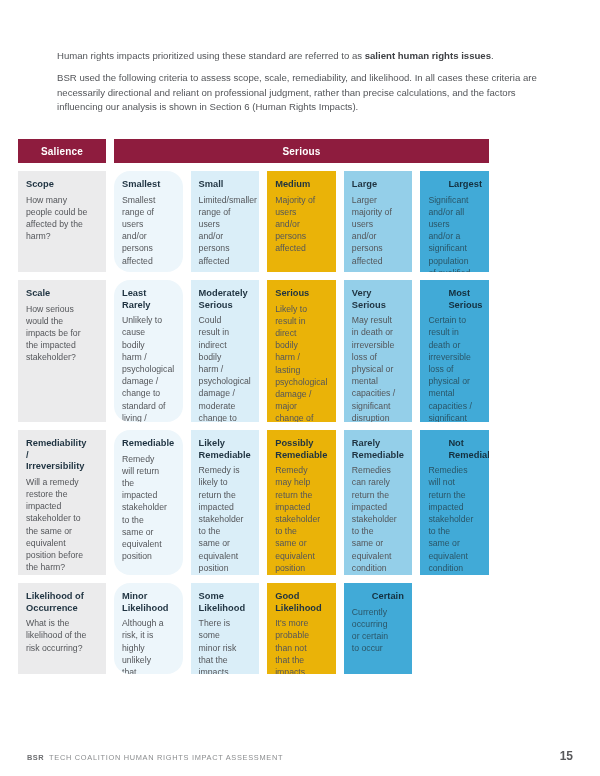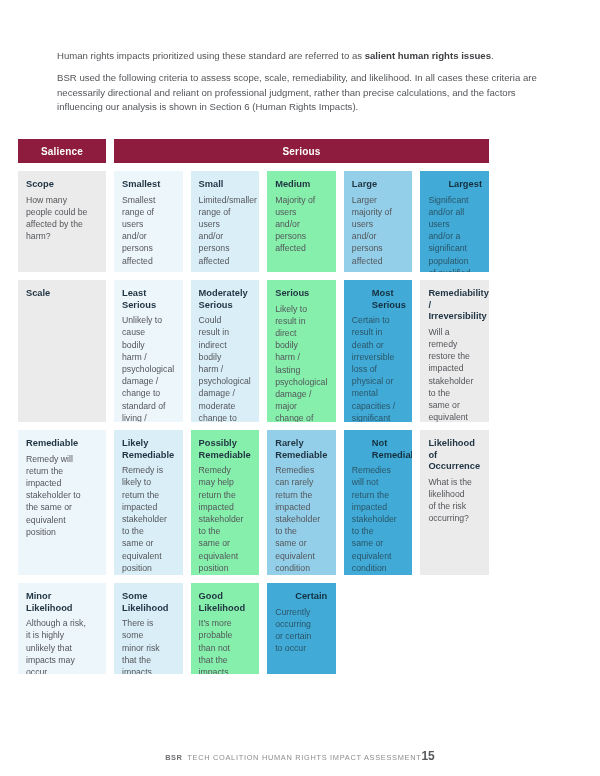--- a/index.html
+++ b/index.html
@@ -16,31 +16,31 @@
     display: grid;
     grid-template-columns: 88px repeat(5, 1fr);
     grid-template-rows: 24px 101px 142px 145px 91px;
     gap: 8px;
   }
   .hdr { background: #8e1c3e; color: #ffffff; font-weight: bold; font-size: 10px; letter-spacing: 0.2px; display: flex; align-items: center; justify-content: center; }
   .hdr-levels { grid-column: 2 / 7; }
 
   .cell { padding: 8px 17px 6px 8px; overflow: hidden; }
   .crit { background: #ebebec; }
-  .lv0 { background: #edf6fb; }
+  .lv0 { background: #edf6fb; border-radius: 16px; }
   .lv1 { background: #daeef8; }
-  .lv2 { background: #86efac; }
+  .lv2 { background: #eab308; }
   .lv3 { background: #94cfe9; }
   .lv4 { background: #41aad7; }
   .ct { font-weight: bold; font-size: 9.3px; line-height: 11.6px; color: #1f3341; margin-bottom: 3px; }
   .cb { font-size: 8.7px; line-height: 12.2px; color: #54565a; }
   .lv4 .ct { color: #14303f; margin-left: 20px; }
   .lv4 .cb { color: #2b5668; }
 
-  .footer { position: absolute; left: 27px; right: 27px; top: 749px; display: flex; justify-content: center; align-items: baseline; }
+  .footer { position: absolute; left: 27px; right: 27px; top: 749px; display: flex; justify-content: space-between; align-items: baseline; }
   .footer-left { font-size: 7.4px; letter-spacing: 0.7px; color: #8a8c8e; }
   .footer-brand { font-weight: bold; color: #6d6e71; margin-right: 5px; letter-spacing: 0.5px; }
   .pageno { font-size: 12px; font-weight: bold; color: #58595b; }
 </style>
 </head>
 <body>
 
 <div class="page">
 
   <div class="intro">
@@ -73,32 +73,37 @@
       <div class="ct">Large</div>
       <div class="cb">Larger majority of users and/or persons affected</div>
     </div>
     <div class="cell lv4">
       <div class="ct">Largest</div>
       <div class="cb">Significant and/or all users and/or a significant population of qualified range of persons affected</div>
     </div>
 
     <div class="cell crit">
       <div class="ct">Scale</div>
+      <div class="cb">How serious would the impacts be for the impacted stakeholder?</div>
     </div>
     <div class="cell lv0">
-      <div class="ct">Least Serious</div>
+      <div class="ct">Least Rarely</div>
       <div class="cb">Unlikely to cause bodily harm / psychological damage / change to standard of living / livelihood</div>
     </div>
     <div class="cell lv1">
       <div class="ct">Moderately Serious</div>
       <div class="cb">Could result in indirect bodily harm / psychological damage / moderate change to standard of living / livelihood</div>
     </div>
     <div class="cell lv2">
       <div class="ct">Serious</div>
       <div class="cb">Likely to result in direct bodily harm / lasting psychological damage / major change of standard of living / livelihood</div>
+    </div>
+    <div class="cell lv3">
+      <div class="ct">Very Serious</div>
+      <div class="cb">May result in death or irreversible loss of physical or mental capacities / significant disruption in standard of living / livelihood</div>
     </div>
     <div class="cell lv4">
       <div class="ct">Most Serious</div>
       <div class="cb">Certain to result in death or irreversible loss of physical or mental capacities / significant disruption in standard of living / livelihood</div>
     </div>
 
     <div class="cell crit">
       <div class="ct">Remediability / Irreversibility</div>
       <div class="cb">Will a remedy restore the impacted stakeholder to the same or equivalent position before the harm?</div>
     </div>

